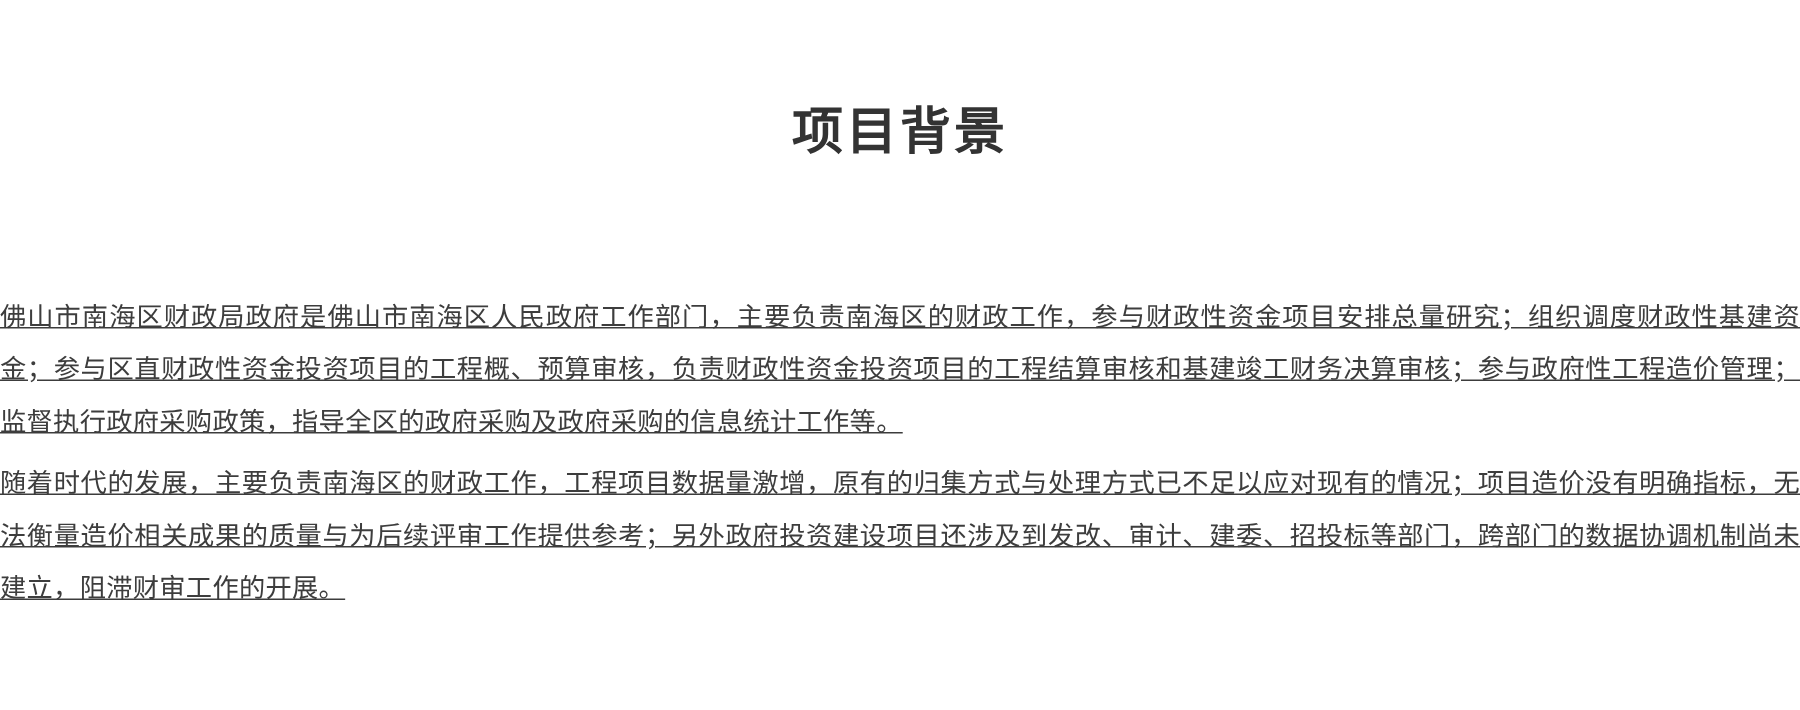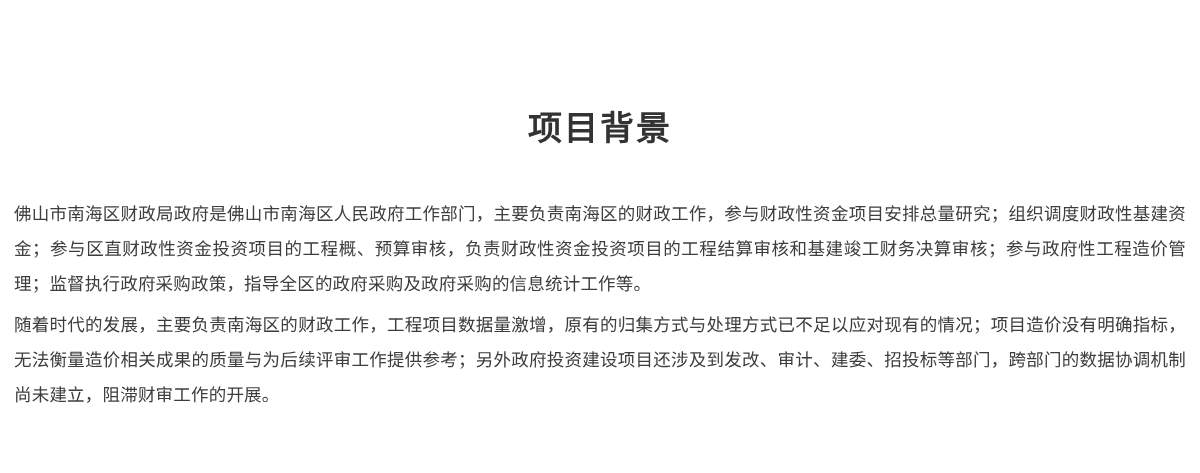--- a/index.html
+++ b/index.html
@@ -16,31 +16,32 @@
     overflow: hidden;
   }
   .page {
     position: relative;
     width: 1200px;
     height: 473px;
     box-sizing: border-box;
   }
   .title {
     margin: 0;
-    padding-top: 108px;
+    padding-top: 68px;
     text-align: center;
     font-size: 34px;
     line-height: 1.2;
     font-weight: 700;
     letter-spacing: 2px;
     color: #333333;
   }
   .body-content {
-    margin-top: 48px;
-    padding: 0 14px;
+    margin-top: 86px;
+    padding: 0 0;
+    text-decoration: underline;
   }
   .para {
     margin: 0 0 6px 0;
     font-size: 17.5px;
     line-height: 35px;
     letter-spacing: 0.2px;
     color: #3d3d3d;
     text-align: justify;
     text-justify: inter-ideograph;
   }

